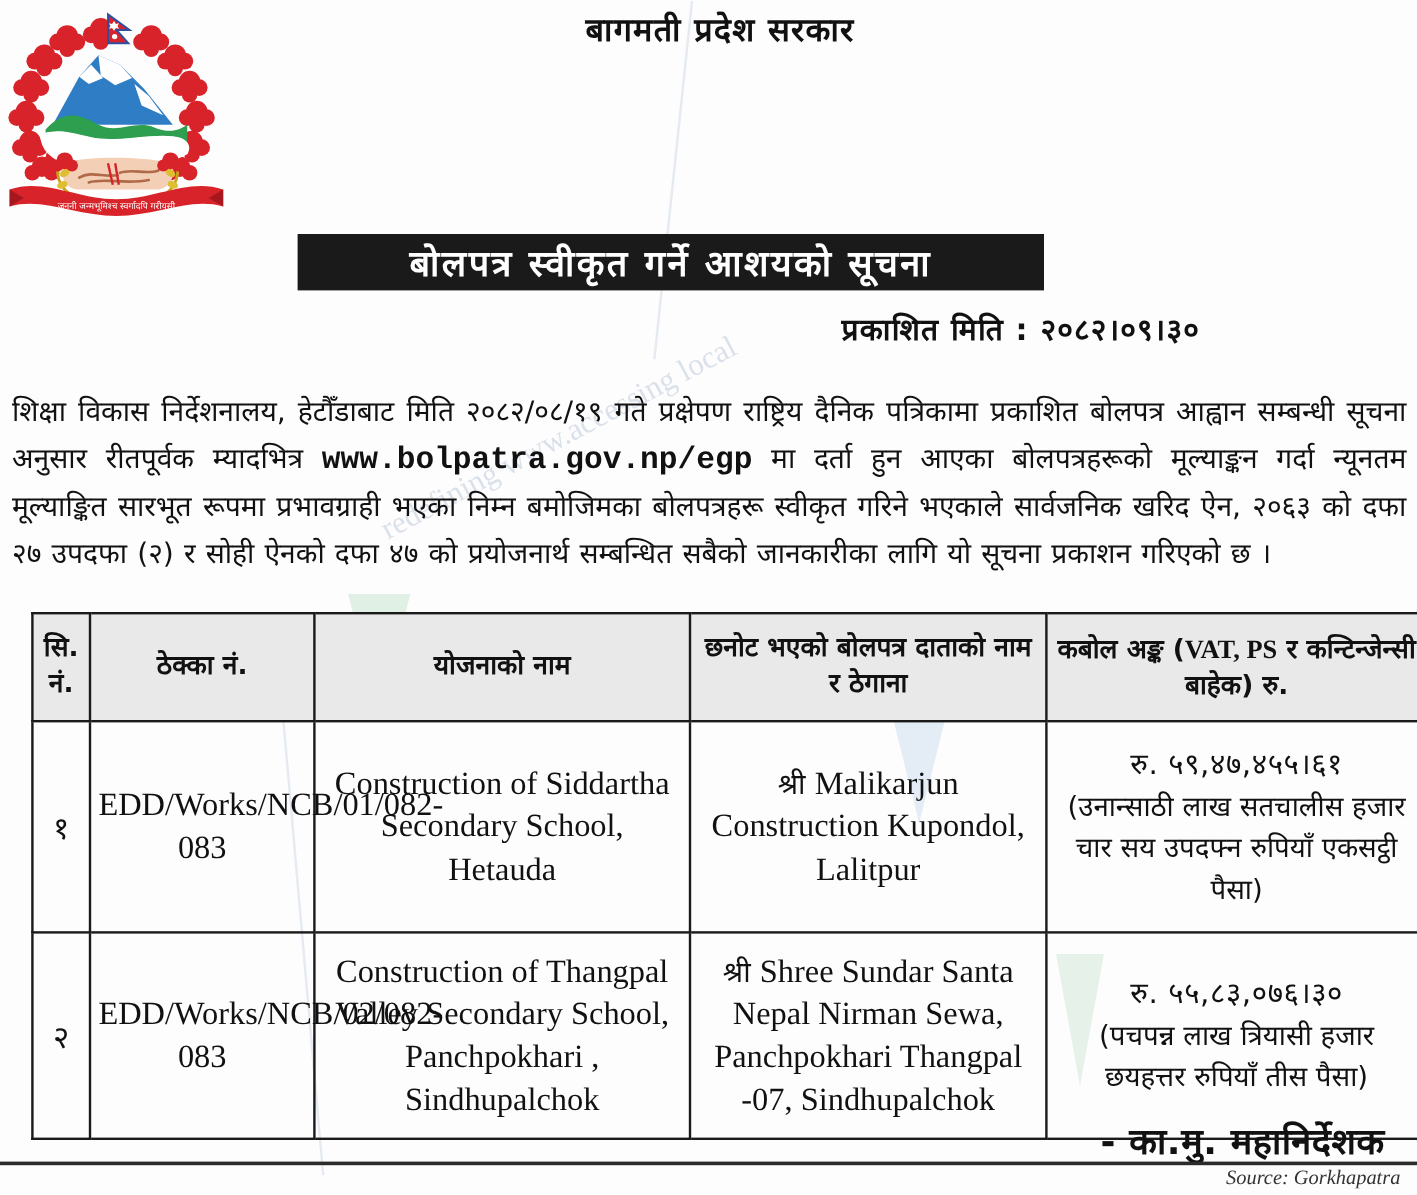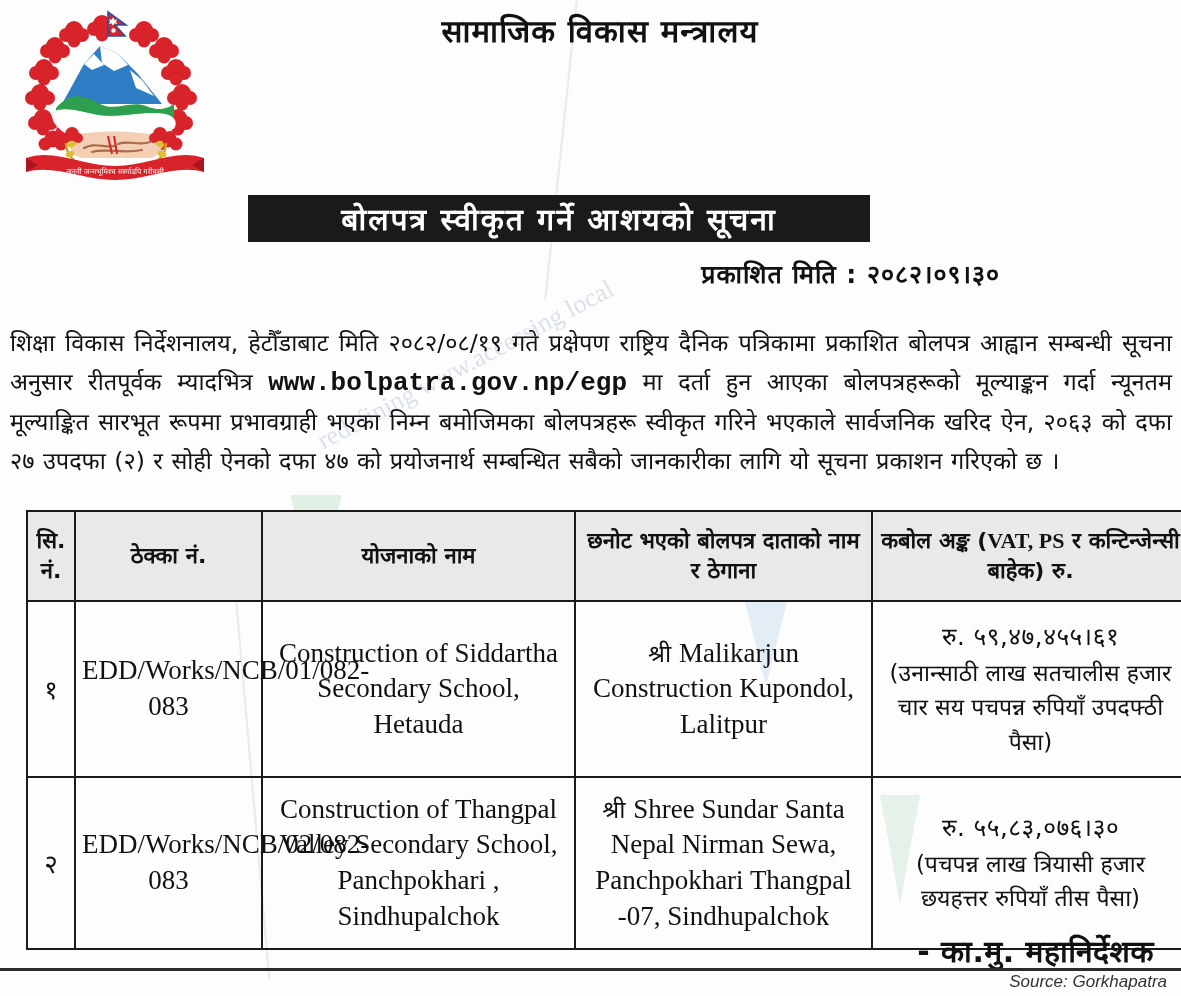--- a/index.html
+++ b/index.html
@@ -77,21 +77,21 @@
     background: #dfe6ee;
     opacity: 0.8;
     z-index: 0;
   }
 
   .content { position: relative; z-index: 2; }
 
   
   .emblem-wrap {
     position: absolute;
-    left: 22px;
+    left: 4px;
     top: 8px;
     width: 186px;
     height: 186px;
   }
 
   
   .header-block {
     position: absolute;
     left: 200px;
     top: 10px;
@@ -259,21 +259,21 @@
     left: 0px;
     top: 968px;
     width: 1181px;
     height: 3px;
     background: #2b2b2b;
   }
   .source {
     position: absolute;
     right: 14px;
     top: 972px;
-    font-family: Liberation Sans, sans-serif;
+    font-family: Liberation Serif, serif;
     font-style: italic;
     font-size: 17px;
     color: #333333;
   }
 </style>
 </head>
 <body>
 
 <div id="page">
 
@@ -435,21 +435,21 @@
 
         <path d="M4,150 C32,140 60,158 93,158 C126,158 154,140 182,150
                  L182,164 C154,156 126,172 93,172 C60,172 32,156 4,164 Z" fill="#d8232a"></path>
         <path d="M4,150 L4,164 L16,157 Z" fill="#a8171d"></path>
         <path d="M182,150 L182,164 L170,157 Z" fill="#a8171d"></path>
         <text x="93" y="166" font-family="DejaVu Sans, sans-serif" font-size="7.4" fill="#ffffff" text-anchor="middle">जननी जन्मभूमिश्च स्वर्गादपि गरीयसी</text>
       </svg>
     </div>
 
     <div class="header-block">
-      <div class="line-ministry">सामाजिक विकास मन्त्रालय</div>
+      <div class="line-gov">बागमती प्रदेश सरकार</div>
     </div>
 
     <div class="banner">बोलपत्र स्वीकृत गर्ने आशयको सूचना</div>
 
     <div class="pubdate">प्रकाशित मिति : २०८२।०९।३०</div>
 
     <p class="body-para">
       <span>शिक्षा विकास निर्देशनालय, हेटौँडाबाट मिति २०८२/०८/१९ गते प्रक्षेपण राष्ट्रिय दैनिक पत्रिकामा प्रकाशित बोलपत्र आह्वान सम्बन्धी सूचना अनुसार रीतपूर्वक म्यादभित्र </span><span class="url">www.bolpatra.gov.np/egp</span><span> मा दर्ता हुन आएका बोलपत्रहरूको मूल्याङ्कन गर्दा न्यूनतम मूल्याङ्कित सारभूत रूपमा प्रभावग्राही भएका निम्न बमोजिमका बोलपत्रहरू स्वीकृत गरिने भएकाले सार्वजनिक खरिद ऐन, २०६३ को दफा २७ उपदफा (२) र सोही ऐनको दफा ४७ को प्रयोजनार्थ सम्बन्धित सबैको जानकारीका लागि यो सूचना प्रकाशन गरिएको छ ।</span>
     </p>
 
@@ -471,21 +471,21 @@
         </tr>
       </thead>
       <tbody>
         <tr class="row-1">
           <td class="cell-sn">१</td>
           <td class="cell-latin">EDD/Works/NCB/01/082-083</td>
           <td class="cell-latin">Construction of Siddartha Secondary School, Hetauda</td>
           <td class="cell-bid"><span class="dev">श्री </span><span>Malikarjun Construction Kupondol, Lalitpur</span></td>
           <td class="cell-amt">
             <span class="amt-num">रु. ५९,४७,४५५।६१</span>
-            <span class="amt-words">(उनान्साठी लाख सतचालीस हजार चार सय पचपन्न रुपियाँ उपदफ्ठी पैसा)</span>
+            <span class="amt-words">(उनान्साठी लाख सतचालीस हजार चार सय उपदफ्न रुपियाँ एकसट्ठी पैसा)</span>
           </td>
         </tr>
         <tr class="row-2">
           <td class="cell-sn">२</td>
           <td class="cell-latin">EDD/Works/NCB/02/082-083</td>
           <td class="cell-latin">Construction of Thangpal Valley Secondary School, Panchpokhari , Sindhupalchok</td>
           <td class="cell-bid"><span class="dev">श्री </span><span>Shree Sundar Santa Nepal Nirman Sewa, Panchpokhari Thangpal -07, Sindhupalchok</span></td>
           <td class="cell-amt">
             <span class="amt-num">रु. ५५,८३,०७६।३०</span>
             <span class="amt-words">(पचपन्न लाख त्रियासी हजार छयहत्तर रुपियाँ तीस पैसा)</span>

